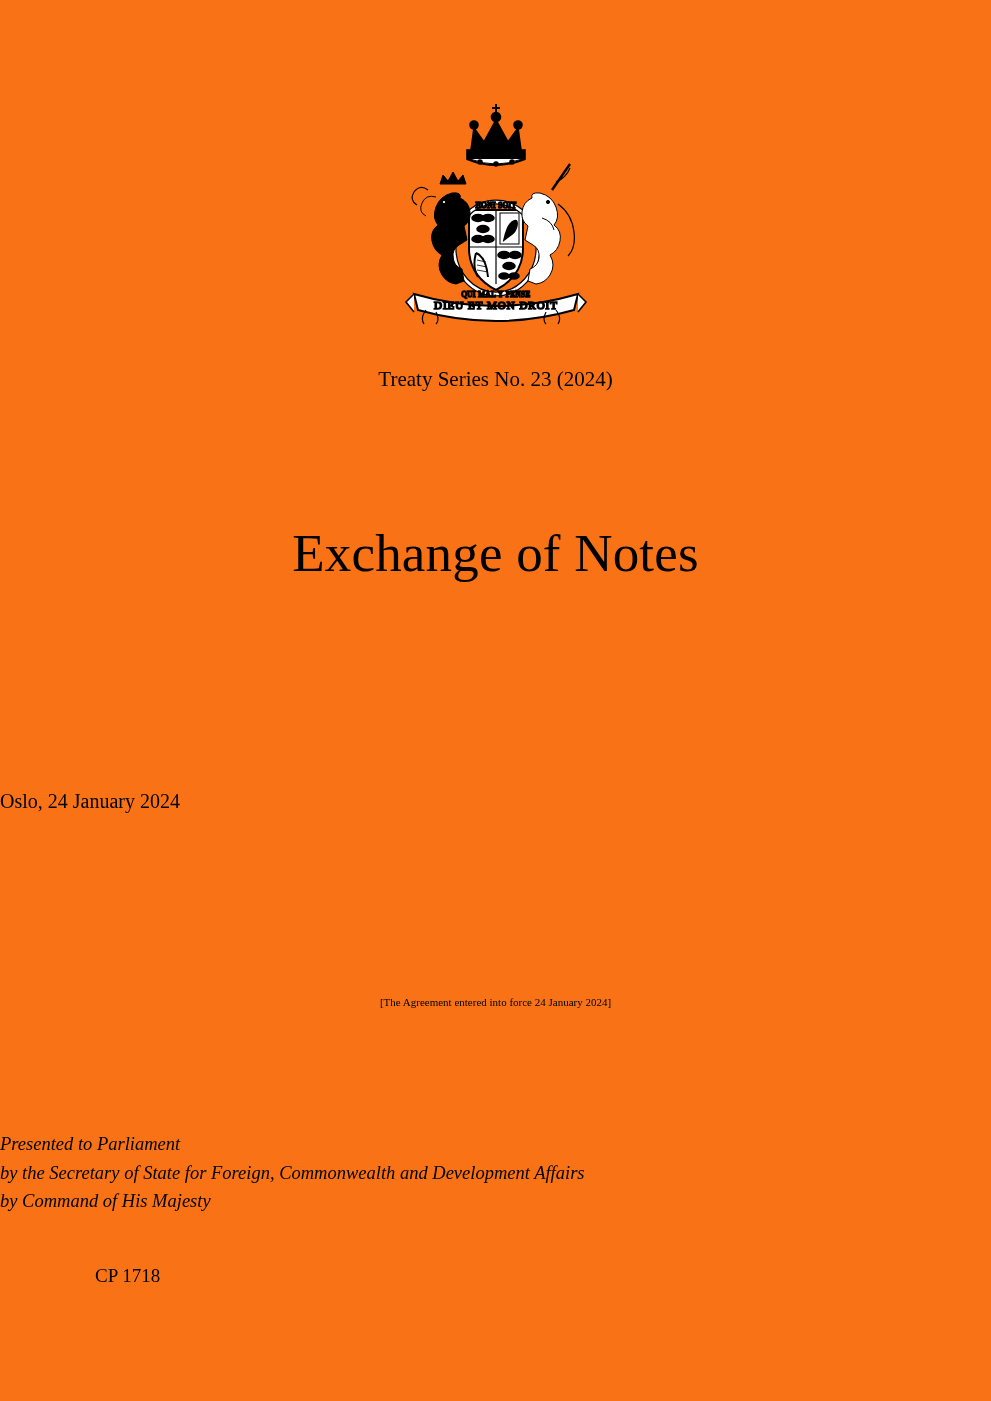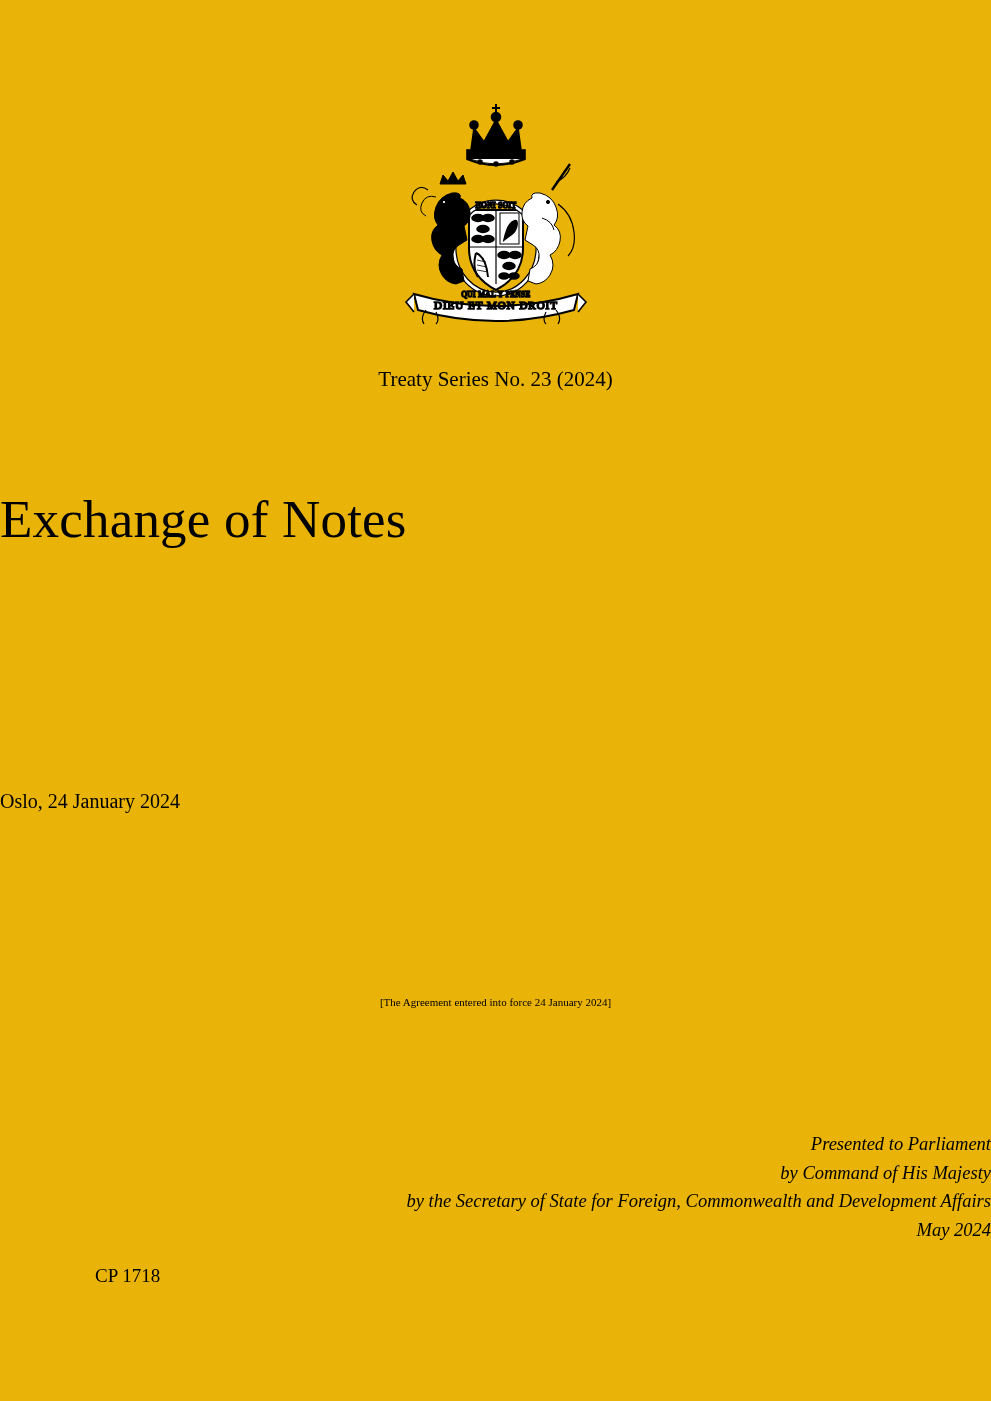--- a/index.html
+++ b/index.html
@@ -5,21 +5,21 @@
   html, body {
     margin: 0;
     padding: 0;
     background: #ffffff;
   }
   .page {
     position: relative;
     width: 991px;
     height: 1401px;
     margin: 0 auto;
-    background: #eab308;
+    background: #f97316;
     font-family: "Liberation Serif", "DejaVu Serif", serif;
     color: #000000;
     overflow: hidden;
   }
 
   
   .crest-wrap {
     position: absolute;
     top: 98px;
     left: 0;
@@ -40,23 +40,24 @@
     left: 0;
     right: 0;
     text-align: center;
     font-size: 21px;
     line-height: 1.3;
     margin-top: 14px;
   }
 
   .doc-title {
     position: absolute;
-    top: 454px;
-    left: 0;
-    right: 0;
+    top: 488px;
+    left: 0;
+    right: 0;
+    text-align: center;
     font-size: 53px;
     font-weight: normal;
     line-height: 1.1;
     letter-spacing: 0.2px;
   }
 
   .subtitle {
     position: absolute;
     top: 568px;
     left: 90px;
@@ -84,21 +85,21 @@
     text-align: center;
     font-size: 11px;
     line-height: 1.4;
   }
 
   .presented {
     position: absolute;
     top: 1130px;
     left: 0;
     right: 0;
-    text-align: right;
+    text-align: left;
     font-style: italic;
     font-size: 18.5px;
     line-height: 1.55;
   }
   .presented div { display: block; }
 
   .cp-number {
     position: absolute;
     top: 1264px;
     left: 95px;
@@ -203,20 +204,19 @@
 
   <h1 class="doc-title">Exchange of Notes</h1>
 
 
   <div class="place-date">Oslo, 24 January 2024</div>
 
   <div class="force-note">[The Agreement entered into force 24 January 2024]</div>
 
   <div class="presented">
     <div>Presented to Parliament</div>
+    <div>by the Secretary of State for Foreign, Commonwealth and Development Affairs</div>
     <div>by Command of His Majesty</div>
-    <div>by the Secretary of State for Foreign, Commonwealth and Development Affairs</div>
-    <div>May 2024</div>
   </div>
 
   <div class="cp-number">CP 1718</div>
 
 </div>
 
 </body></html>

